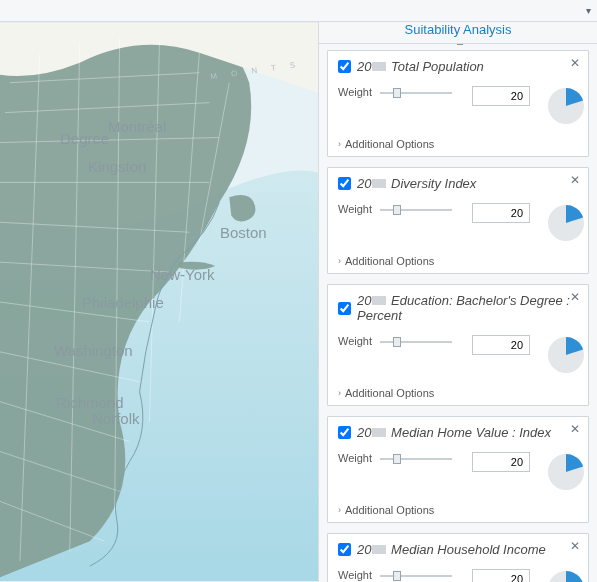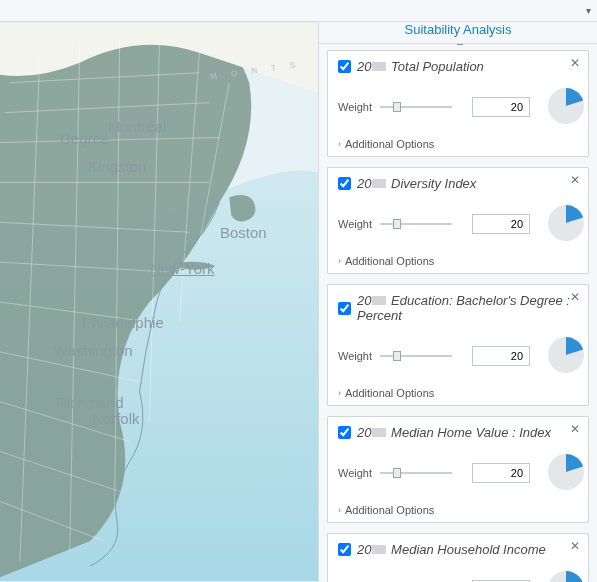--- a/index.html
+++ b/index.html
@@ -23,21 +23,21 @@
   .panel-header { height:22px; background:#f6f7f8; border-bottom:1px solid #d8dce0; display:flex; align-items:center; padding:0 6px;flex-direction:column; }
   .panel-title { color:#1a7fc4; font-size:13px; flex:1; }
   .panel-header .wbtn { width:14px; height:14px; margin-left:4px; display:flex; align-items:center; justify-content:center; color:#6b7680; cursor:pointer; }
   .panel-body { flex:1; overflow-y:auto; padding:6px 8px 8px 8px; }
   .card { background:#fff; border:1px solid #cfd6dc; border-radius:1px; margin-bottom:10px; padding:8px 10px 6px 10px; position:relative; }
   .card-head { display:flex; align-items:center; gap:6px; }
   .card-head input[type="checkbox"]{ margin:0; }
   .card-head .yr-blur { display:inline-block; width:14px; height:9px; background:#d2d6da; vertical-align:baseline; margin:0 1px; }
   .card-title { font-size:13px; color:#4a4a4a;font-style:italic; }
   .card-close { position:absolute; top:6px; right:8px; color:#6b7680; cursor:pointer; font-size:12px; line-height:1; }
-  .card-mid { display:flex; align-items:center; gap:8px; margin:12px 0 4px 0; }
+  .card-mid { display:flex; align-items:flex-start; gap:8px; margin:12px 0 4px 0; }
   .weight-label { width:42px; color:#555; }
   .slider { position:relative; flex:0 0 72px; height:14px; }
   .slider-track { position:absolute; left:0; right:0; top:6px; height:2px; background:#c8cfd5; }
   .slider-thumb { position:absolute; top:2px; width:8px; height:10px; background:#e9edf0; border:1px solid #9aa4ad; }
   .weight-input { width:58px; height:20px; border:1px solid #c2c9cf; background:#fff; font-size:11px; text-align:right; padding:2px 6px; margin-left:12px; }
   .pie { margin-left:8px; }
   .lock { margin-left:0; color:#8a9299; }
   .card-foot { margin-top:10px; display:flex; align-items:center; gap:4px; color:#555; cursor:pointer; }
   .expander { color:#777; font-size:9px; }
   .maplabel-montwayne { top:44px; left:210px; letter-spacing:6px; transform:rotate(-8deg); font-size:8px; color:#b7c0c6;}
@@ -76,22 +76,22 @@
 
         <path d="M230,175 q18,-6 24,4 q6,12 -4,18 q-12,6 -18,-4" fill="#839f95" opacity="0.9"></path>
 
         <path d="M180,240 q24,-2 36,4 q-14,6 -36,2 z" fill="#839f95" opacity="0.9"></path>
       </svg>
       <span class="map-label maplabel-montwayne">M O N T S</span>
       <span class="map-label" style="top:108px; left:60px;">Degree</span>
       <span class="map-label" style="top:96px; left:108px;">Montréal</span>
       <span class="map-label" style="top:136px; left:68px;margin-left:20px;">Kingston</span>
       <span class="map-label" style="top:202px; left:220px;">Boston</span>
-      <span class="map-label" style="top:238px; left:150px;text-decoration:underline;">New-York</span>
-      <span class="map-label" style="top:292px; left:82px;">Philadelphie</span>
+      <span class="map-label" style="top:244px; left:150px;">New-York</span>
+      <span class="map-label" style="top:272px; left:82px;">Philadelphie</span>
       <span class="map-label" style="top:320px; left:54px;">Washington</span>
       <span class="map-label" style="top:372px; left:56px;">Richmond</span>
       <span class="map-label" style="top:388px; left:92px;">Norfolk</span>
     </div>
 
     <div class="panel">
       <div class="panel-header">
         <span class="panel-title">Suitability Analysis</span>
         <span class="wbtn">–</span>
         <span class="wbtn">▢</span>

